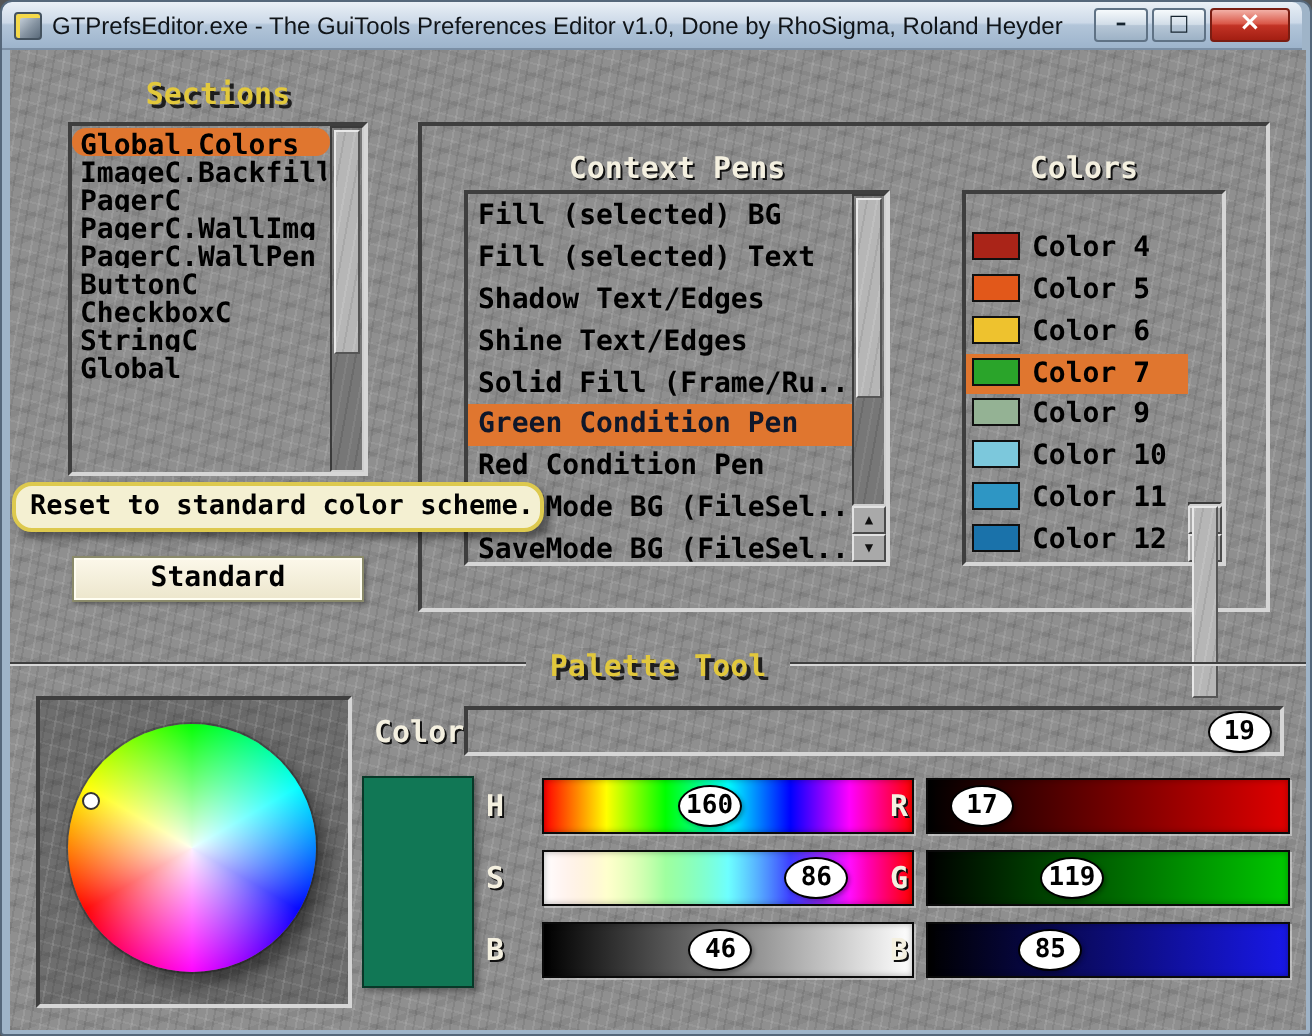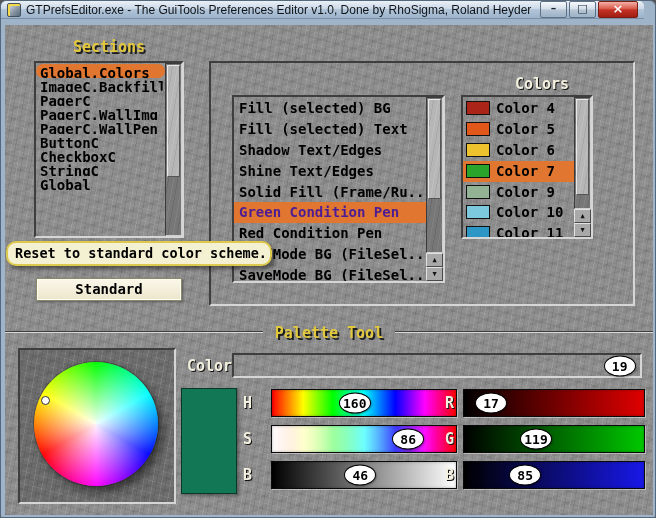--- a/index.html
+++ b/index.html
@@ -5,21 +5,21 @@
   * { margin:0; padding:0; box-sizing:border-box; }
   html,body { background:#555; }
   #window {
     position:relative; width:656px; height:518px;
     background:#9fb4c8; border:1px solid #55677a; border-radius:6px 6px 2px 2px;
     font-family:"DejaVu Sans Mono","Liberation Mono",monospace;
     overflow:hidden;
   }
   
   .titlebar {
-    position:absolute; top:0; left:0; right:11px; height:18px;
+    position:absolute; top:0; left:0; right:4px; height:24px;
     background:linear-gradient(#eaf0f6 0%, #ccd9e8 45%, #b2c5d9 50%, #9db4cc 100%);
     border-bottom:1px solid #7b8fa5; border-radius:5px 5px 0 0;
     display:flex; align-items:center;
   }
   .app-icon {
     width:14px; height:14px; margin:0 5px 0 6px; display:inline-block;
     background:linear-gradient(135deg,#d9e2ea 0%,#8593a1 60%,#5a6a7a 100%);
     border:1px solid #44525f; border-radius:2px;
     box-shadow:inset 2px 2px 0 #f5d94a;
   }
@@ -97,21 +97,21 @@
     border:1px solid #8a8a6a;
     box-shadow:inset 0 0 0 1px #fffef2, 1px 1px 2px rgba(0,0,0,.35);
     font-weight:bold; font-size:14px; line-height:21px; text-align:center; color:#000;
     cursor:default;
   }
   
   #options-group { position:absolute; left:204px; top:36px; width:426px; height:245px; }
   #pens-heading   { left:21px;  top:12px; width:213px; text-align:center; }
   #colors-heading { left:265px; top:12px; width:132px; text-align:center; }
   #pens-list   { left:21px;  top:32px; width:213px; height:188px; }
-  #colors-list { left:250px; top:32px; width:132px; height:144px; }
+  #colors-list { left:270px; top:32px; width:132px; height:188px;align-items:flex-end; }
   #pens-list .list-row, #colors-list .list-row { height:20.9px; line-height:20.9px; padding-left:5px; }
   #colors-list .list-row { padding-left:3px; }
   .swatch {
     display:inline-block; width:24px; height:14px; vertical-align:-2px;
     border:1px solid #101010; margin-right:6px;
   }
   
   #palette-divider {
     position:absolute; left:0; top:306px; width:648px; height:2px;
     background:#d8d8d8; border-top:1px solid #3f3f3f; text-align:center;
@@ -225,20 +225,21 @@
         </div>
       </div>
     </div>
 
     <div id="tooltip">
       <span>Reset to standard color scheme.</span>
     </div>
     <div id="standard-btn">Standard</div>
 
     <div id="options-group" class="recess">
+      <div class="heading white" id="pens-heading">Context Pens</div>
       <div class="heading white" id="colors-heading">Colors</div>
 
       <div id="pens-list" class="listbox recess stone">
         <div class="list-items">
 
             <div class="list-row">
               <span class="row-label">Fill (selected) BG</span>
             </div>
 
             <div class="list-row">
@@ -251,21 +252,21 @@
 
             <div class="list-row">
               <span class="row-label">Shine Text/Edges</span>
             </div>
 
             <div class="list-row">
               <span class="row-label">Solid Fill (Frame/Ru...</span>
             </div>
 
             <div class="list-row selected">
-              <span class="row-label" style="color: #4c1d95;">Green Condition Pen</span>
+              <span class="row-label" style="color: #0f172a;">Green Condition Pen</span>
             </div>
 
             <div class="list-row">
               <span class="row-label">Red Condition Pen</span>
             </div>
 
             <div class="list-row">
               <span class="row-label">LoadMode BG (FileSel...</span>
             </div>
 

